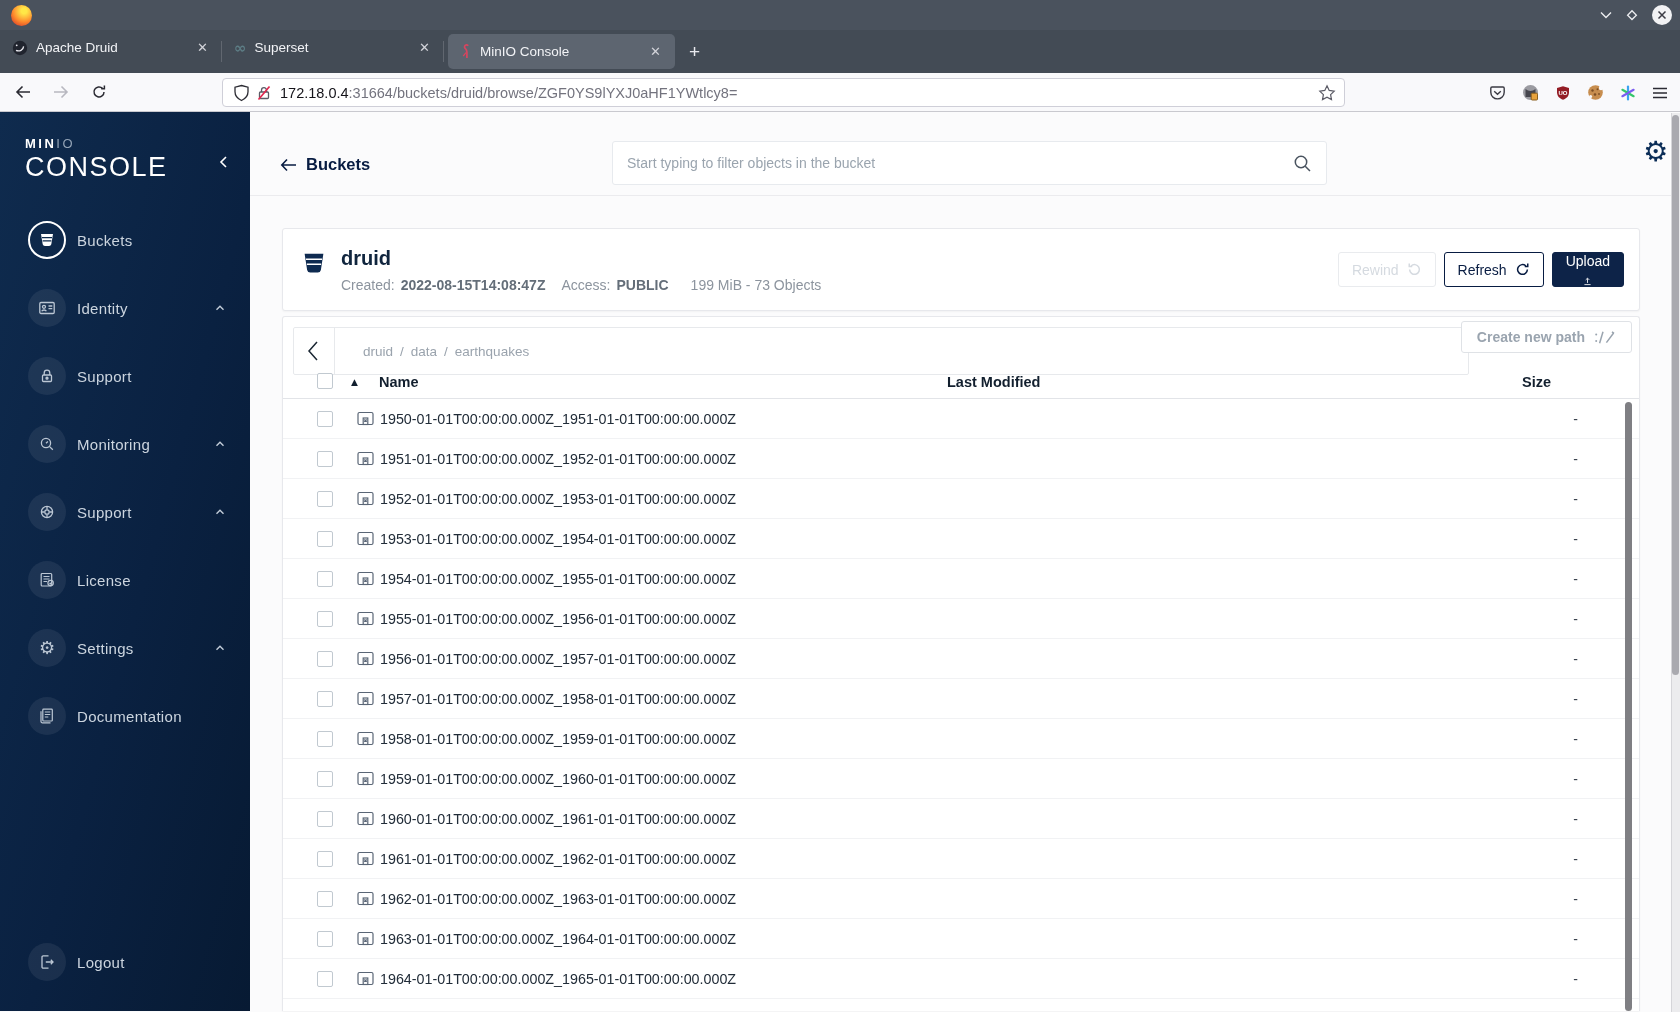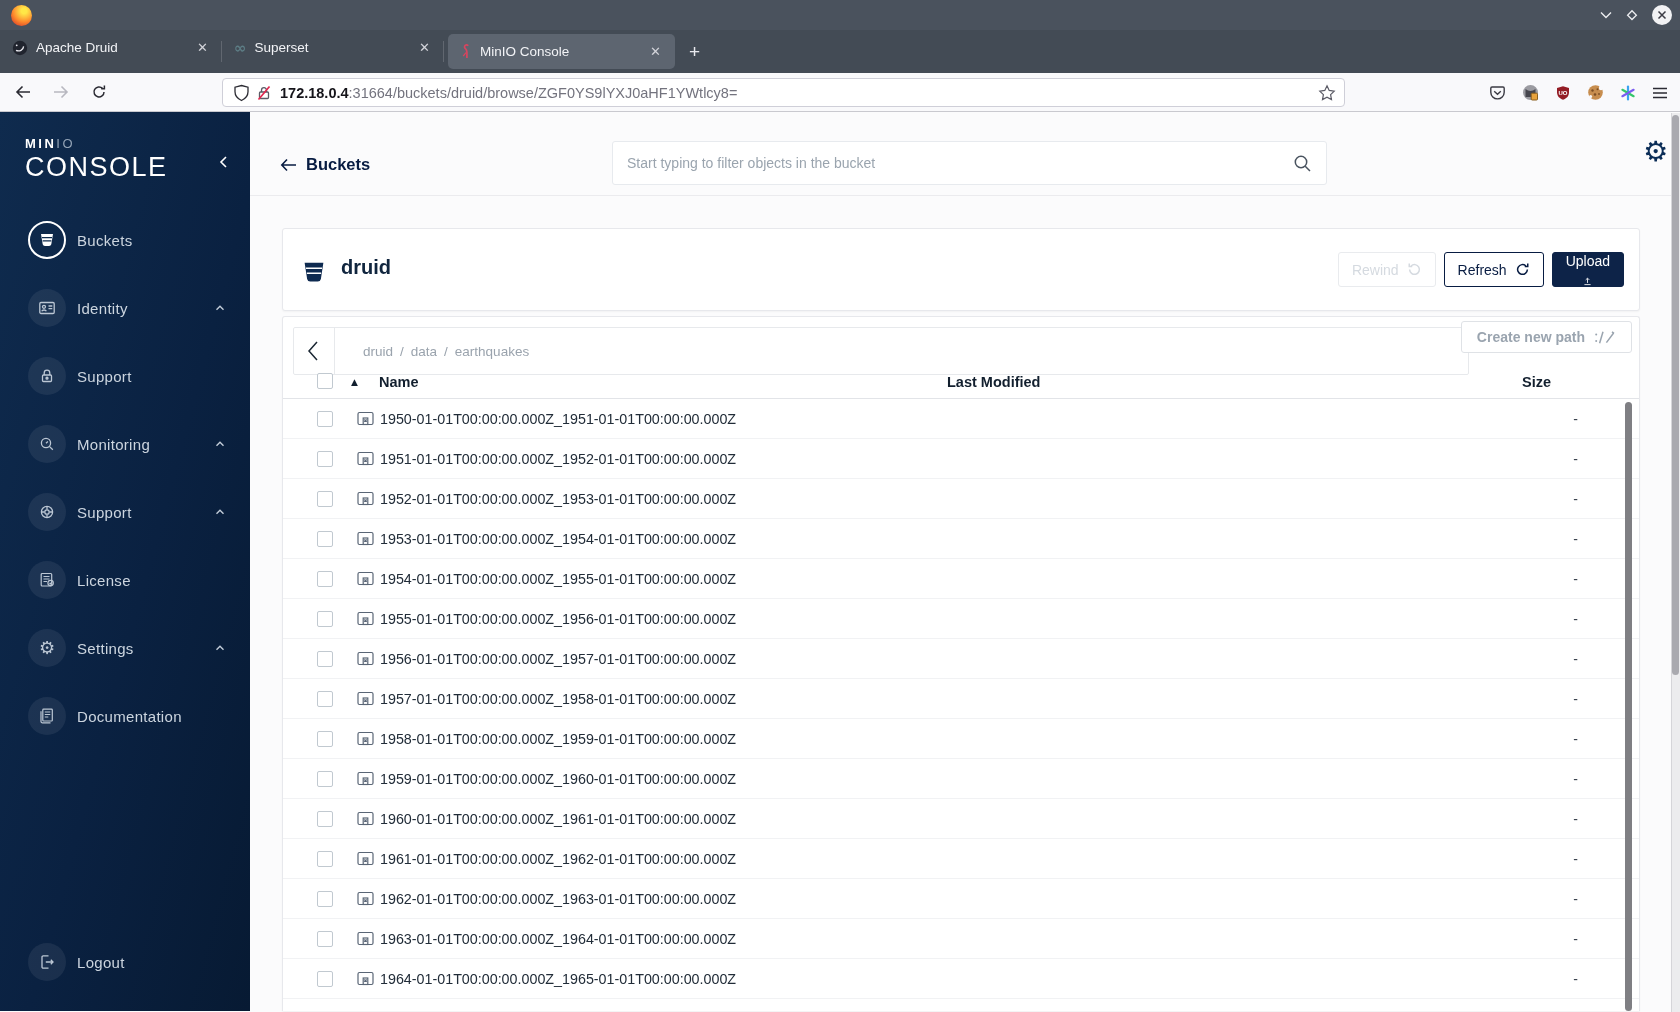--- a/index.html
+++ b/index.html
@@ -23,21 +23,21 @@
   .newtab { color:#e8e9ee; font-size:19px; display:flex; align-items:center; padding:0 14px; }
   .superset-inf { font-family:"DejaVu Sans",sans-serif; color:#5d7d85; font-weight:bold; font-size:15px; }
 
   .navbar { height:39px; background:#f9f9fb; border-bottom:1px solid #c9c9cf; display:flex; align-items:center; position:relative; }
   .nav-ico { display:flex; align-items:center; justify-content:center; width:30px; height:28px; border-radius:4px; }
   .nav-back { margin-left:8px; } .nav-fwd { margin-left:8px; } .nav-reload { margin-left:8px; }
   .urlbar { position:absolute; left:222px; top:5px; width:1123px; height:29px; background:#fff; border:1px solid #cfcfd8; border-radius:4px; display:flex; align-items:center; }
   .urlbar .shield { margin-left:10px; }
   .urlbar .badlock { margin-left:6px; }
   .url-text { margin-left:8px; font-size:14.5px; color:#73737e; white-space:nowrap; }
-  .url-text b { color:#15141a; font-weight:bold; }
+  .url-text b { color:#15141a; font-weight:normal; }
   .url-star { margin-left:auto; margin-right:8px; }
   .ext-icons { position:absolute; right:12px; top:0; height:39px; display:flex; align-items:center; gap:16px; }
 
   
   .app { display:flex; height:899px; }
   .sidebar { width:250px; height:100%; background:linear-gradient(105deg,#0f2b4e 0%,#0a2141 55%,#071a33 100%); position:relative; flex:none; }
   .logo { position:absolute; left:25px; top:24px; color:#fff; }
   .logo-top { font-size:13px; font-weight:bold; letter-spacing:2.5px; }
   .logo-top i { font-style:normal; color:#93a3b6; font-weight:normal; }
   .logo-main { font-size:27px; font-weight:300; letter-spacing:1.5px; margin-top:1px; }
@@ -402,20 +402,27 @@
     </div>
 
     <div class="bucket-card">
       <div class="bucket-left">
         <svg width="26" height="25" viewBox="0 0 20 20" style="margin-top:3px;">
             <path d="M2.5 3h15l-2 13a2.6 2.6 0 0 1-2.6 2H7.1a2.6 2.6 0 0 1-2.6-2Z" fill="#0e2a50"></path>
             <path d="M3.6 7.4h12.8M4.3 11.4h11.4" stroke="#fff" stroke-width="1.2"></path>
           </svg>
         <div>
           <div class="bucket-title">druid</div>
+          <div class="bucket-meta">
+            <span>Created:</span>
+            <b>2022-08-15T14:08:47Z</b>
+            <span>Access:</span>
+            <b>PUBLIC</b>
+            <span class="usage">199 MiB - 73 Objects</span>
+          </div>
         </div>
       </div>
       <div class="bucket-actions">
         <button class="btn btn-rewind">
           <span>Rewind</span>
           <svg width="15" height="15" viewBox="0 0 16 16" fill="none" stroke="#d5dae0" stroke-width="1.6">
               <path d="M2.8 8a5.2 5.2 0 1 0 1.6-3.8"></path>
               <path d="M2.4 1.6v3.2h3.2"></path>
             </svg>
         </button>

